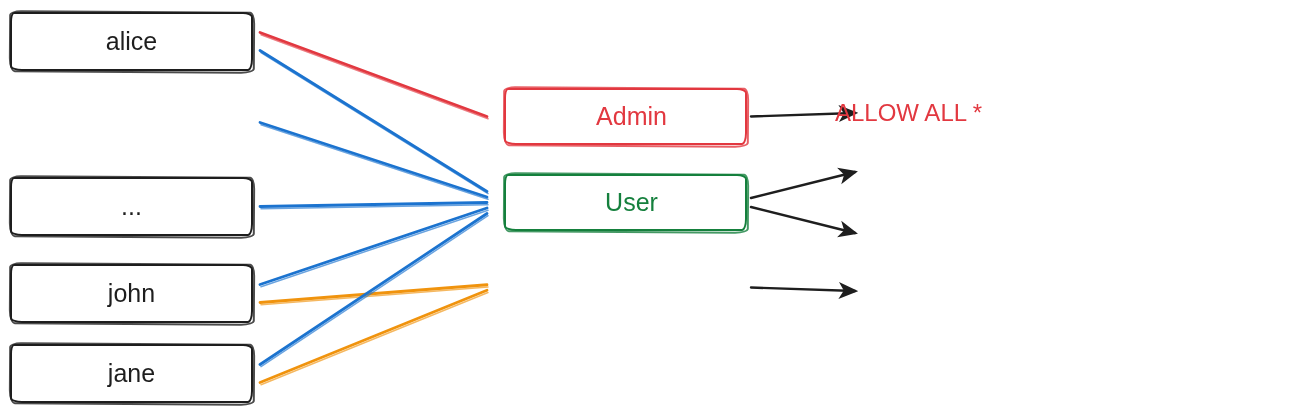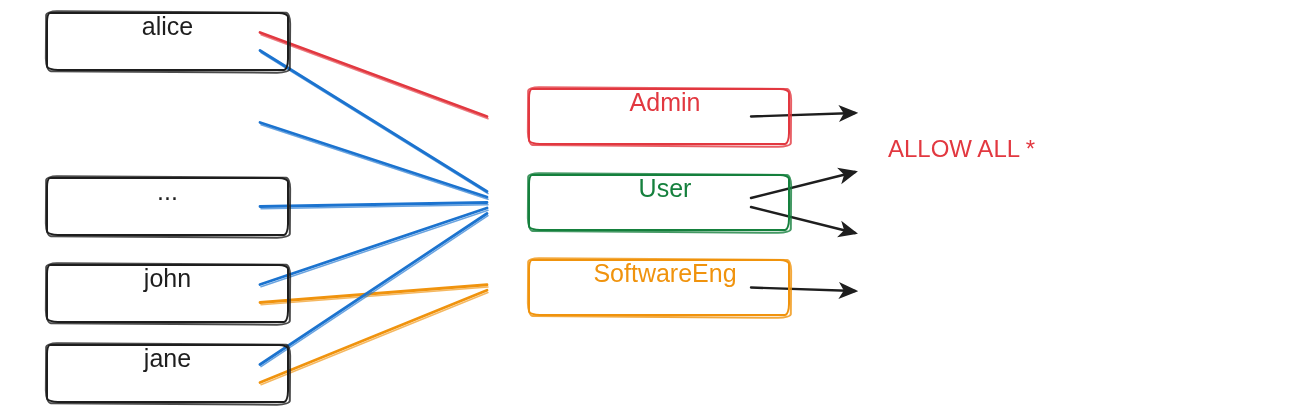--- a/index.html
+++ b/index.html
@@ -6,45 +6,43 @@
   .canvas{
     position:relative;
     width:1305px;height:415px;
     background:#ffffff;
     font-family:"Liberation Sans", sans-serif;
     overflow:hidden;
   }
   .edges{position:absolute;left:0;top:0;width:1305px;height:415px;}
   .box{
     position:absolute;
-    display:flex;align-items:flex-start;justify-content:center;
+    display:flex;align-items:center;justify-content:center;
     box-sizing:border-box;
     border:2.6px solid currentColor;
     border-radius:4px 10px 5px 12px / 10px 5px 12px 5px;
     background:transparent;
-    margin-left:36px;
   }
   
   .box::before{
     content:"";
     position:absolute;inset:-3.5px;
     border:2.2px solid currentColor;
     border-radius:12px 5px 14px 6px / 5px 12px 5px 14px;
     transform:rotate(.4deg);
     opacity:.8;
     pointer-events:none;
   }
   .user-box{left:10px;width:243px;height:59px;color:#1e1e1e;}
-  .role-box{left:492px;width:262px;height:57px;padding-left:12px;}
+  .role-box{left:504px;width:243px;height:57px;padding-left:12px;}
   .box-label{font-size:25px;line-height:1;}
   .perm{
-    position:absolute;left:888px;
+    position:absolute;left:835px;
     font-size:24px;line-height:30px;
     white-space:nowrap;
-    margin-top:36px;
   }
 </style>
 </head>
 <body>
 
 <div class="canvas">
 
   <svg class="edges" viewBox="0 0 1305 415" xmlns="http://www.w3.org/2000/svg">
     <defs>
       <marker id="arrowhead" viewBox="0 0 10 10" refX="8.5" refY="5" markerWidth="8.5" markerHeight="8.5" orient="auto-start-reverse">
@@ -87,19 +85,16 @@
   <div class="box user-box" style="top:344px">
     <span class="box-label">jane</span>
   </div>
 
   <div class="box role-box" style="top: 88px; color: rgb(226, 56, 64);">
     <span class="box-label">Admin</span>
   </div>
   <div class="box role-box" style="top: 174px; color: #15803d;">
     <span class="box-label">User</span>
   </div>
-  <div class="box role-box" style="top: 259px; color: rgb(240, 147, 13);">
-    <span class="box-label">SoftwareEng</span>
-  </div>
 
   <div class="perm" style="top: 98px; color: rgb(226, 56, 64);">ALLOW ALL *</div>
 
 </div>
 
 </body></html>

